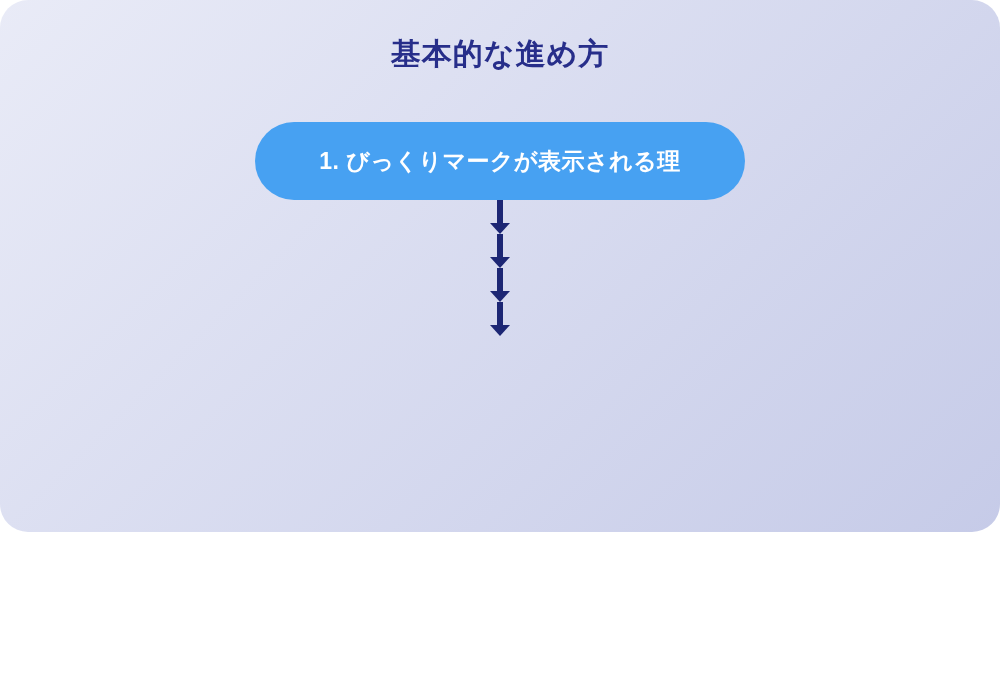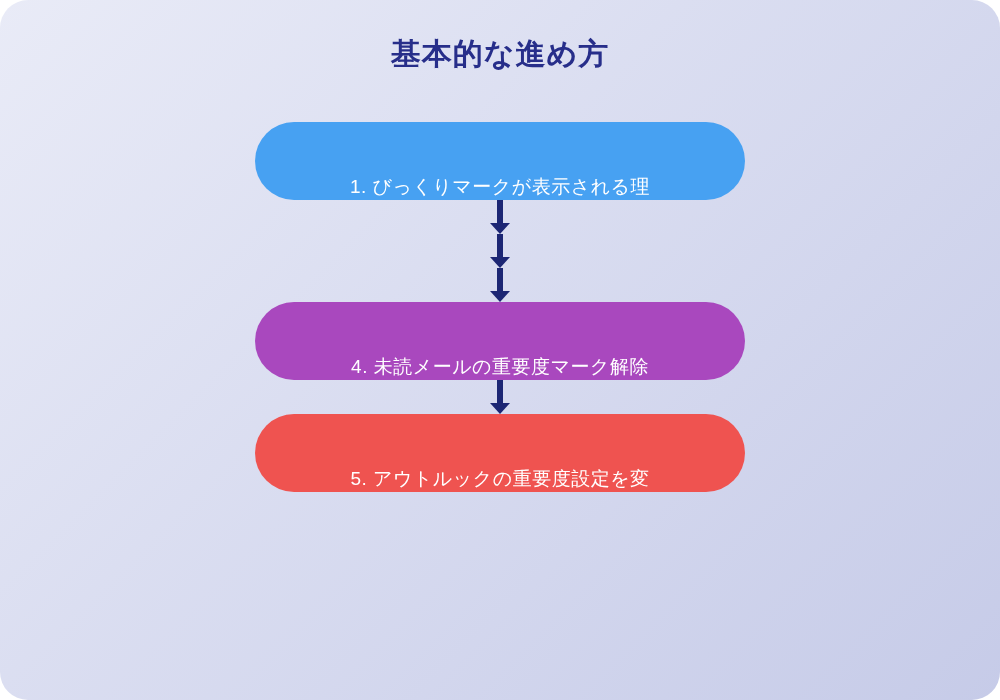--- a/index.html
+++ b/index.html
@@ -5,21 +5,21 @@
 <style>
   html, body {
     margin: 0;
     padding: 0;
     background: #ffffff;
     font-family: "Liberation Sans", "DejaVu Sans", sans-serif;
   }
   .canvas {
     position: relative;
     width: 1000px;
-    height: 700px;
+    height: 532px;
     border-radius: 28px;
     overflow: hidden;
     background: linear-gradient(135deg, var(--bg-start, #e9ebf7) 0%, var(--bg-end, #c6cbe8) 100%);
   }
   .title {
     padding-top: 36px;
     text-align: center;
     font-size: 30px;
     line-height: 1.2;
     font-weight: bold;
@@ -30,25 +30,25 @@
     margin-top: 50px;
     display: flex;
     flex-direction: column;
     align-items: center;
   }
   .pill {
     width: 490px;
     height: 78px;
     border-radius: 39px;
     display: flex;
-    align-items: flex-end;
+    align-items: center;
     justify-content: center;
     color: var(--step-text-color, #ffffff);
-    font-size: 19px;
-    font-weight: normal;
+    font-size: 23px;
+    font-weight: bold;
     letter-spacing: 0.5px;
     white-space: nowrap;
   }
   .arrow {
     height: 34px;
     display: flex;
     flex-direction: column;
     align-items: center;
   }
   .arrow .stem {
@@ -87,27 +87,21 @@
       <div class="stem"></div>
       <div class="head"></div>
     </div>
 
 
     <div class="arrow">
       <div class="stem"></div>
       <div class="head"></div>
     </div>
 
-    <div class="pill" style="background: rgb(169, 72, 190);">
-      <span>4. 未読メールの重要度マーク解除</span>
-    </div>
 
     <div class="arrow">
       <div class="stem"></div>
       <div class="head"></div>
     </div>
 
-    <div class="pill" style="background: rgb(239, 83, 80);">
-      <span>5. アウトルックの重要度設定を変</span>
-    </div>
 
   </div>
 </div>
 
 </body></html>

